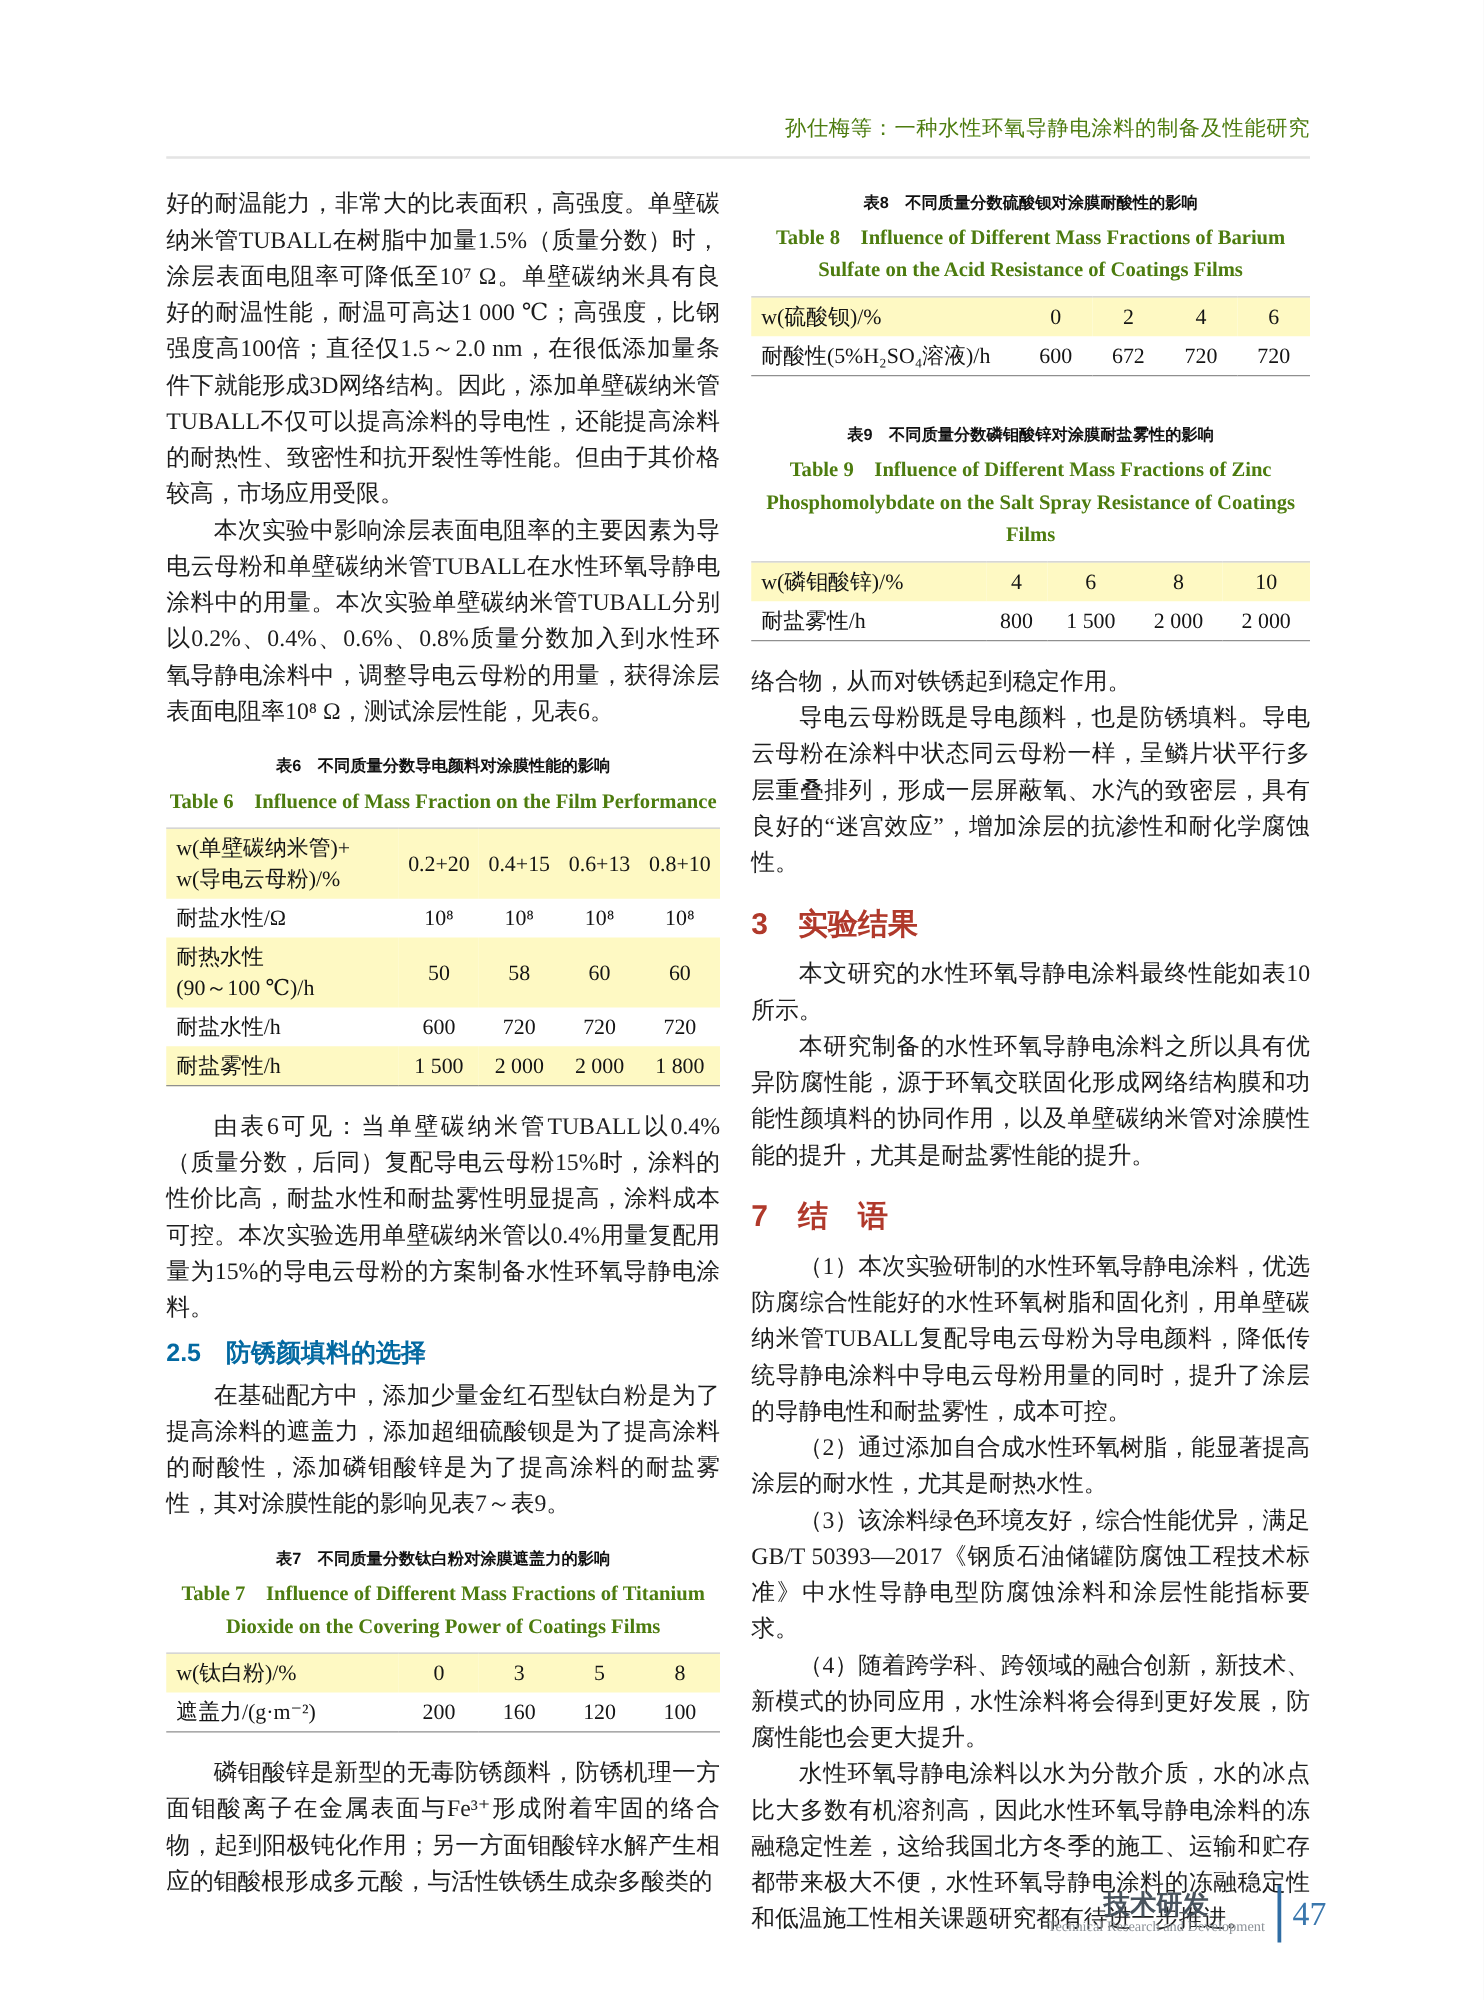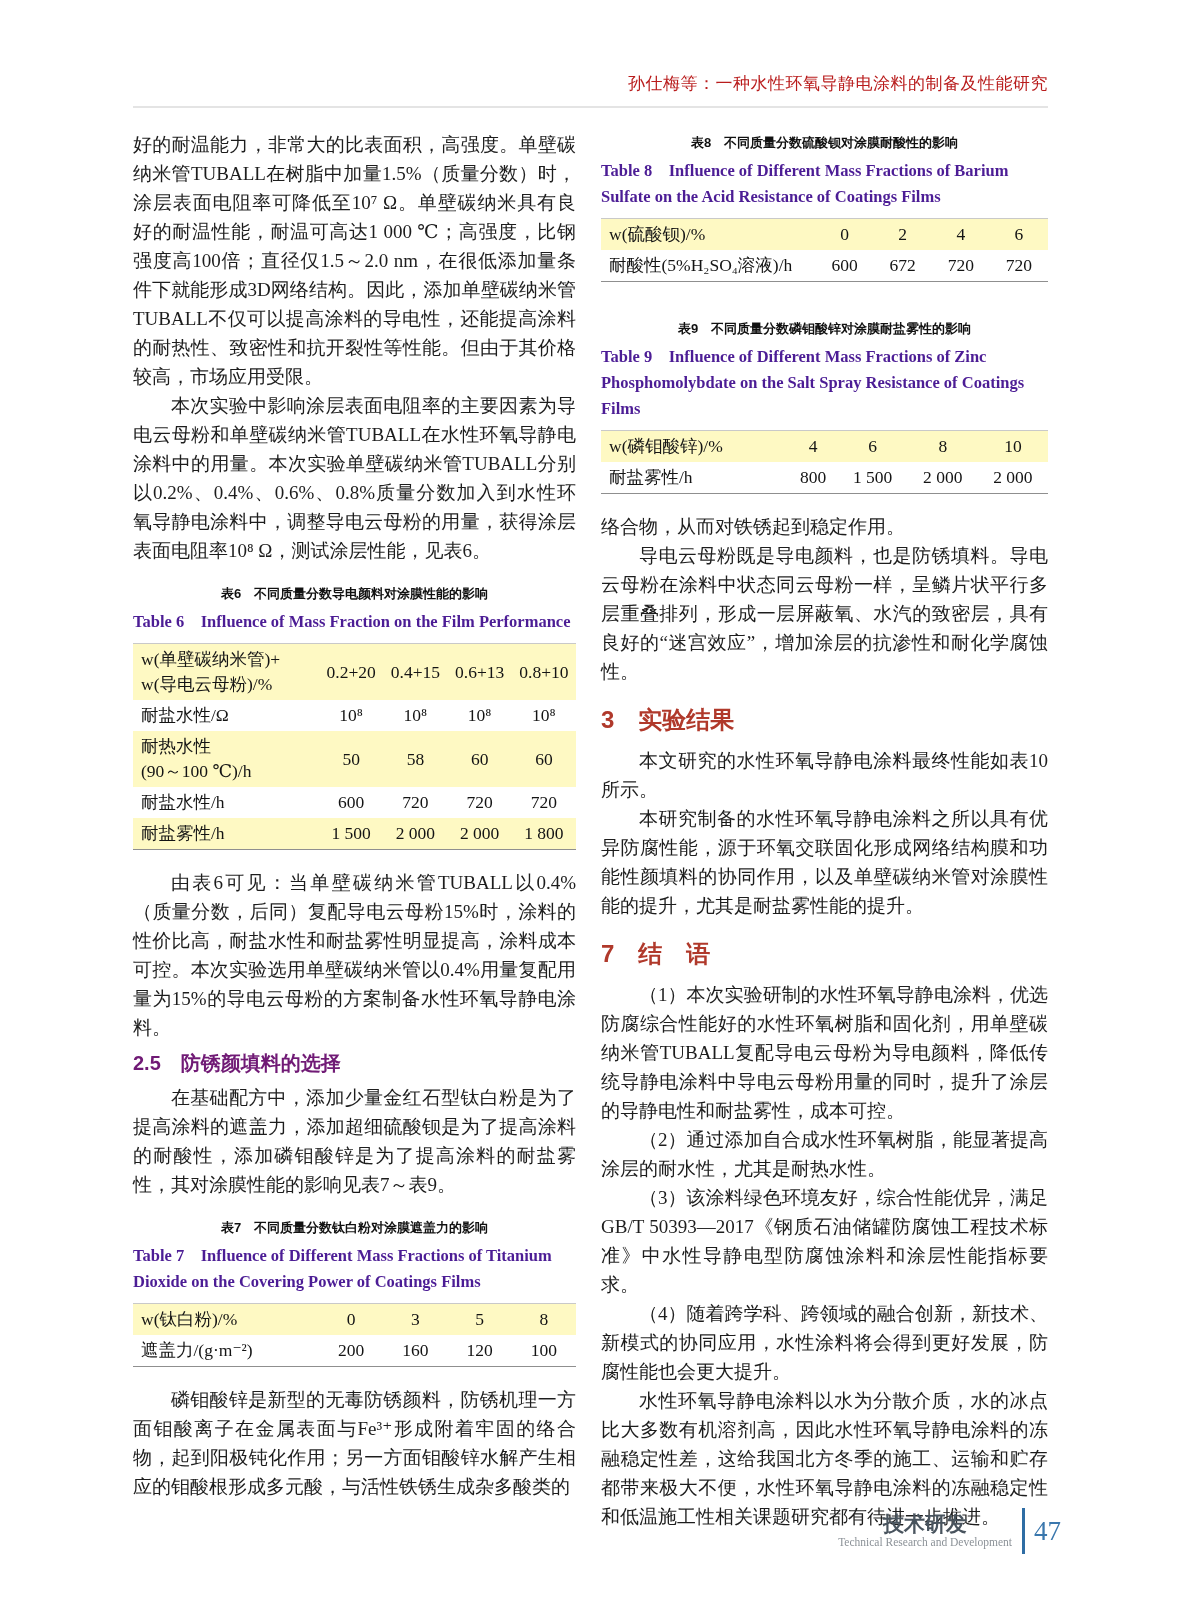--- a/index.html
+++ b/index.html
@@ -16,22 +16,23 @@
   
   .running-header{
     padding-top:72px;
     padding-bottom:11px;
     border-bottom:2px solid #e4e4e4;
     text-align:right;
   }
   .running-title{
     font-family:"Liberation Sans","DejaVu Sans",sans-serif;
     font-size:17px;
-    color:#b91c1c;
+    color:#4d7c0f;
     letter-spacing:.5px;
+    margin-top:19px;
   }
   
   .content{
     display:flex;
     gap:25px;
     margin-top:22px;
   }
   .col{flex:0 0 auto;}
   .col-left{width:443px;}
   .col-right{width:447px;}
@@ -42,21 +43,21 @@
     text-align:justify;
     text-indent:2em;
   }
   p.body.noindent{text-indent:0;}
   
   .sec-sub{
     margin:8px 0 6px 0;
     font-family:"Liberation Sans","DejaVu Sans",sans-serif;
     font-weight:bold;
     font-size:20px;
-    color:#701a75;
+    color:#0369a1;
   }
   .sec-main{
     margin:18px 0 10px 0;
     font-family:"Liberation Sans","DejaVu Sans",sans-serif;
     font-weight:bold;
     font-size:24px;
     color:#b0392b;
   }
   
   .table-block{margin:16px 0 18px 0;}
@@ -64,22 +65,22 @@
     font-family:"Liberation Sans","DejaVu Sans",sans-serif;
     font-weight:bold;
     font-size:13px;
     text-align:center;
     color:#111;
     line-height:26px;
   }
   .tbl-title-en{
     font-weight:bold;
     font-size:16.5px;
-    text-align:left;
-    color:#4c1d95;
+    text-align:center;
+    color:#4d7c0f;
     line-height:26px;
     margin-top:2px;
   }
   table.datatable{
     width:100%;
     border-collapse:collapse;
     margin-top:8px;
     border-top:1px solid #c9c9c9;
     border-bottom:1.5px solid #8f8f8f;
     font-size:17.5px;

